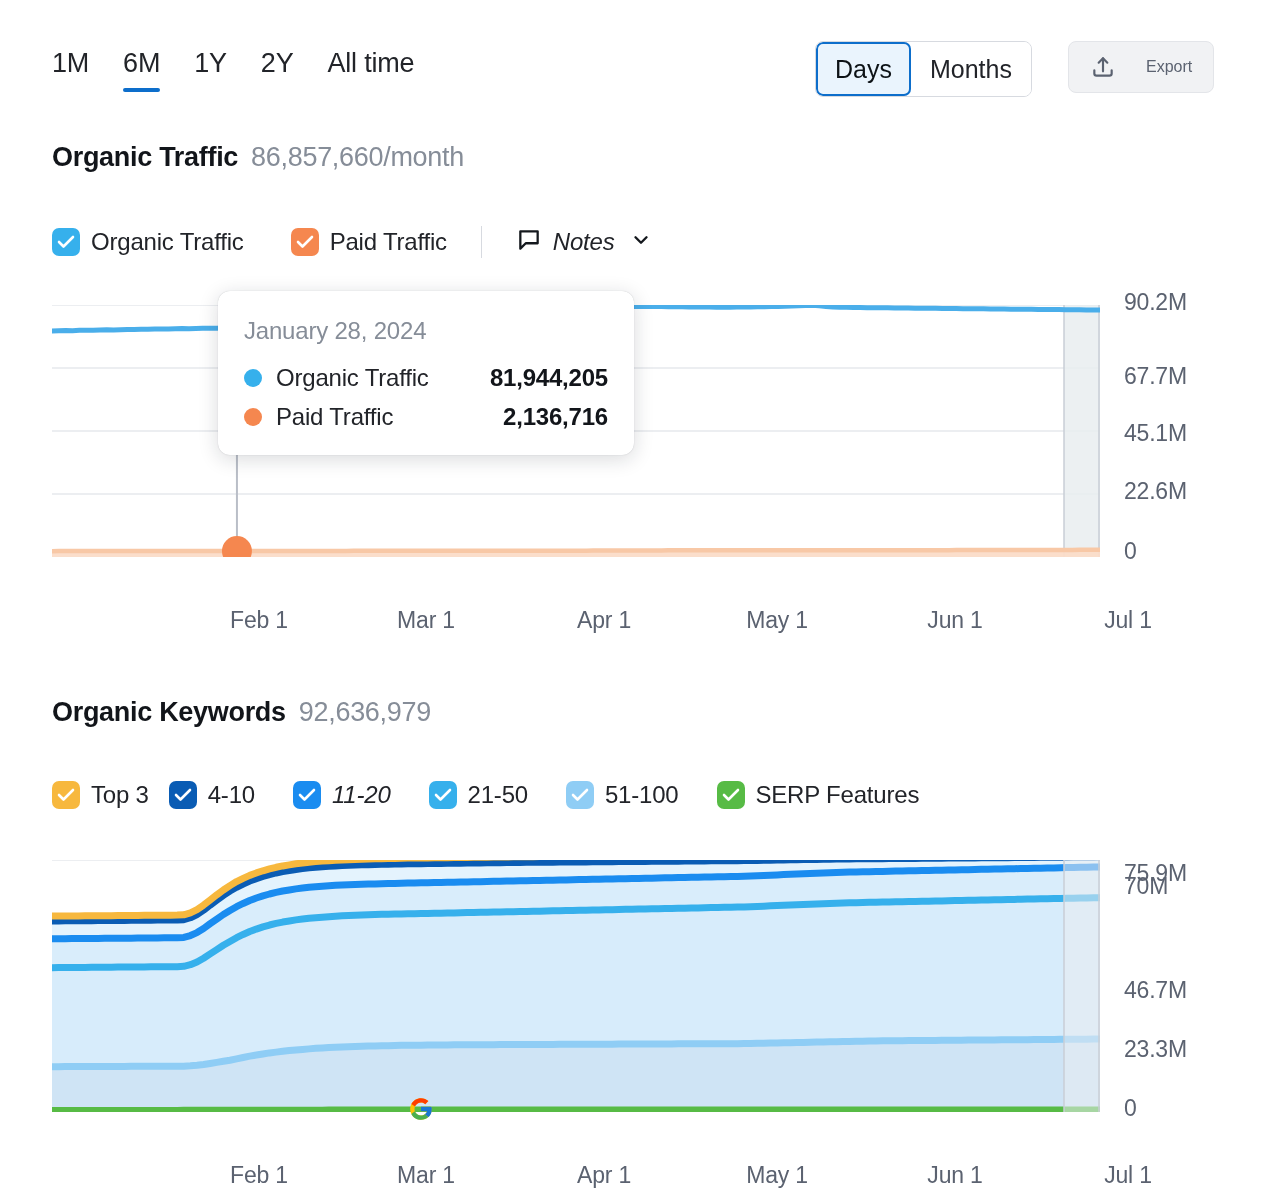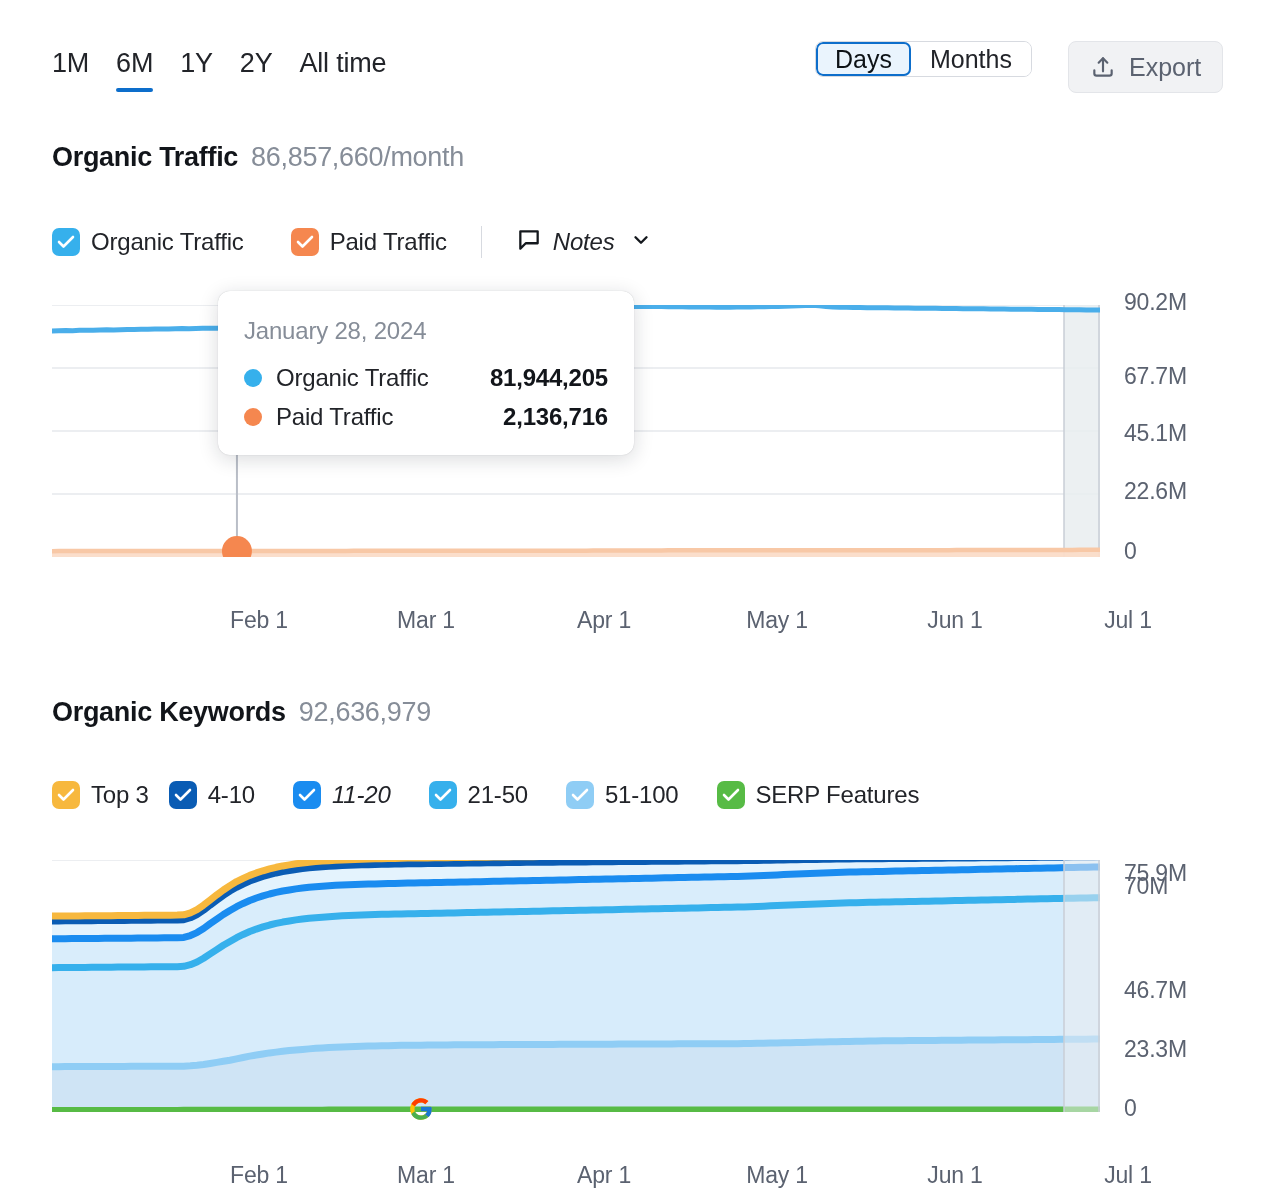--- a/index.html
+++ b/index.html
@@ -10,56 +10,56 @@
     color: #222429;
   }
   body { width: 1274px; height: 1194px; overflow: hidden; position: relative; }
 
   
   .toolbar {
     position: absolute; left: 0; top: 0; width: 1274px; height: 110px;
   }
   .range-tabs {
     position: absolute; left: 52px; top: 46px;
-    display: flex; align-items: flex-start; gap: 27px;
+    display: flex; align-items: flex-start; gap: 34px;
   }
   .range-tab {
     font-size: 27px; line-height: 34px; color: #222429; font-weight: 400;
     padding-bottom: 12px; position: relative; cursor: pointer;
     letter-spacing: -0.2px;
   }
   .range-tab.active { color: #222429; }
   .range-tab.active::after {
     content: ""; position: absolute; left: 0; right: 0; bottom: 0;
     height: 4px; background: #0d6ecb; border-radius: 2px;
   }
 
   .seg-wrap {
     position: absolute; left: 815px; top: 41px;
     display: flex; align-items: center;
   }
   .segmented {
     display: flex; border-radius: 8px; overflow: hidden;
-    border: 1px solid #d7dae0; background: #fff; height: 36px;
+    border: 1px solid #d7dae0; background: #fff; height: 56px;
   }
   .seg-btn {
     display: flex; align-items: center; justify-content: center;
     font-size: 25px; padding: 0 19px; cursor: pointer; color: #222429;
     background: #fff; border: none; font-family: inherit; height: 100%;
   }
   .seg-btn.active {
     background: #eaf4fd; color: #0d1216;
     box-shadow: inset 0 0 0 2px #0d6ecb; border-radius: 7px;
   }
   .export-btn {
     position: absolute; left: 1068px; top: 41px;
-    display: flex; align-items: center; gap: 13px;
+    display: flex; align-items: center; gap: 30px;
     height: 52px; padding: 0 21px;
     background: #f1f2f4; border: 1px solid #e3e5e9; border-radius: 8px;
-    font-size: 25px; color: #5b6270; cursor: pointer;
+    font-size: 16px; color: #5b6270; cursor: pointer;
   }
   .export-btn svg { display: block; }
 
   
   .sec-head { position: absolute; display: flex; align-items: baseline; gap: 13px; }
   .sec-title { font-size: 27px; font-weight: 700; color: #12151a; letter-spacing: -0.3px; }
   .sec-value { font-size: 27px; font-weight: 400; color: #868d98; letter-spacing: -0.3px; }
 
   
   .legend-row { position: absolute; display: flex; align-items: center; }

